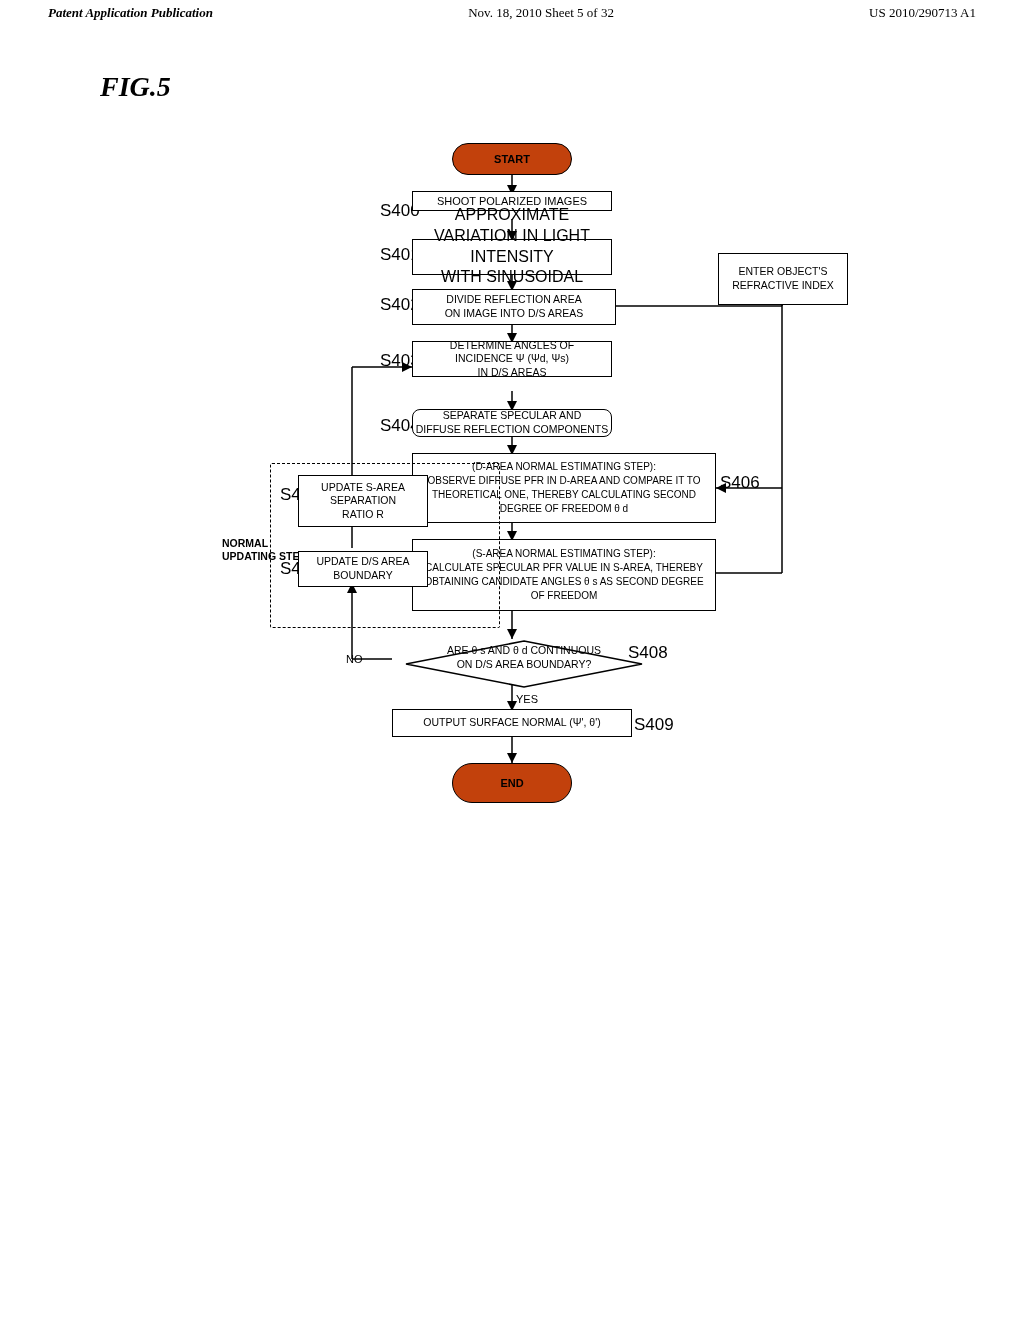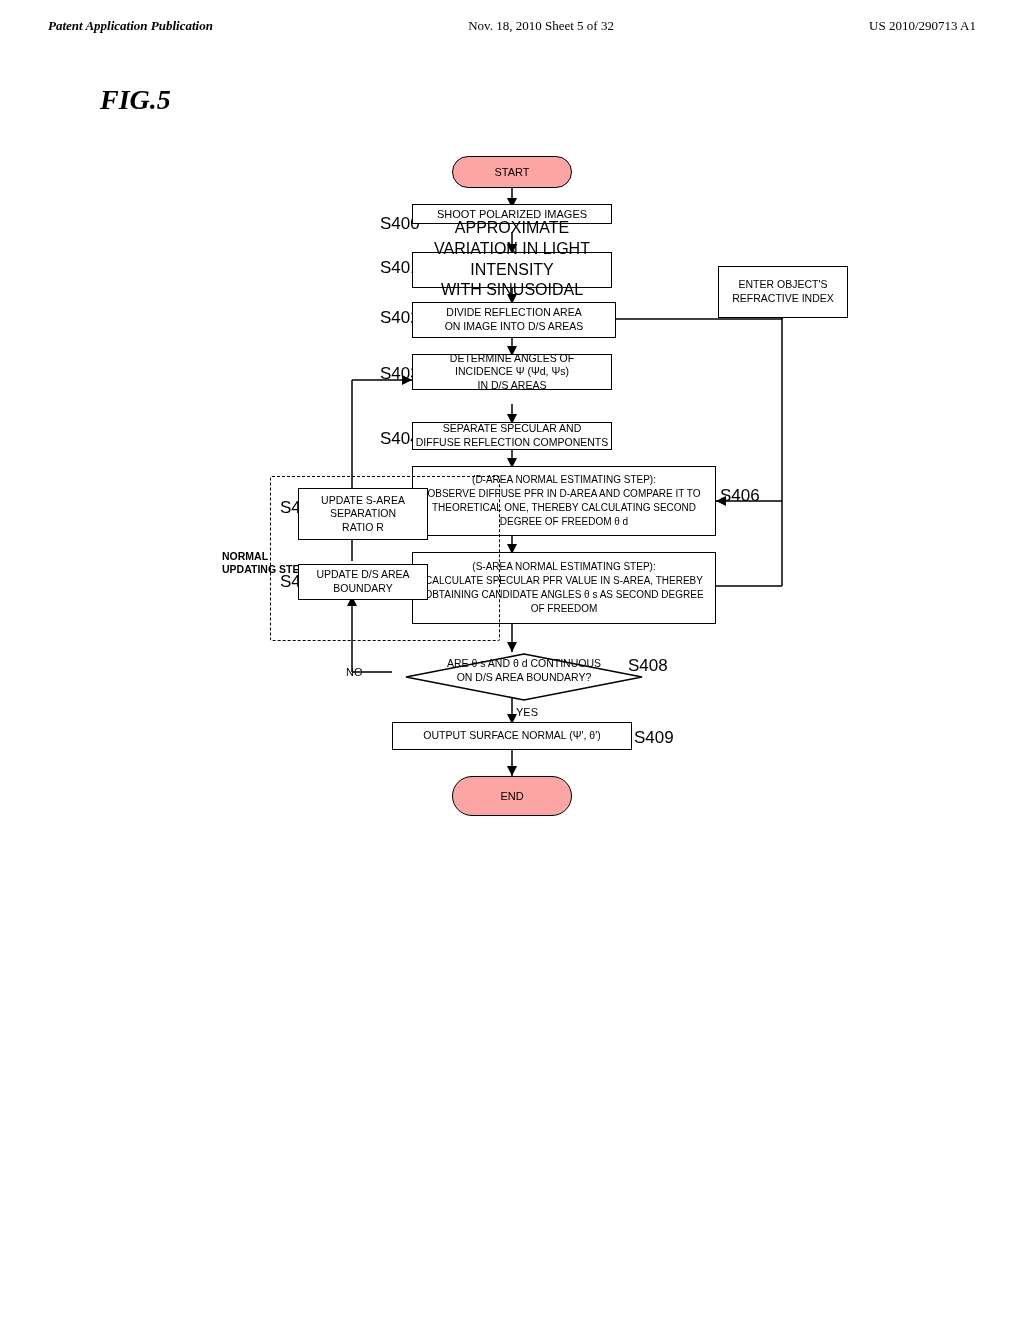--- a/index.html
+++ b/index.html
@@ -9,21 +9,21 @@
       width: 1024px;
       min-height: 1320px;
       position: relative;
       overflow-x: hidden;
     }
 
     .page-header {
       display: flex;
       justify-content: space-between;
       align-items: flex-start;
-      padding: 18px 48px 10px 48px;
+      padding: 5px 48px 10px 48px;
       font-size: 13px;
       color: #000;
     }
 
     .header-left { font-style: italic; font-weight: bold; font-size: 13px; }
     .header-center { font-size: 13px; }
     .header-right { font-size: 13px; }
 
     .page-content {
       padding: 10px 60px 40px 60px;
@@ -53,21 +53,22 @@
       text-align: center;
       font-size: 11px;
       font-family: Arial, sans-serif;
       font-weight: normal;
       line-height: 1.3;
     }
 
     .fc-rounded {
       border: 1.5px solid #000;
       border-radius: 20px;
-      background: #fca5a5;
+      background: #c2410c;
+      font-weight: bold;
     }
 
     .fc-rect {
       border: 1.5px solid #000;
       background: #fff;
     }
 
     .fc-label {
       position: absolute;
       font-size: 11px;
@@ -197,21 +198,21 @@
     </div>
 
     <div class="step-label" style="left:298px; top:228px;">S403</div>
     <div class="fc-node fc-rect" style="left:330px; top:218px; width:200px; height:36px; font-size:10.5px;">
       <span style="white-space:pre-line;">DETERMINE ANGLES OF
 INCIDENCE Ψ (Ψd, Ψs)
 IN D/S AREAS</span>
     </div>
 
     <div class="step-label" style="left:298px; top:293px;">S404</div>
-    <div class="fc-node fc-rect" style="left:330px; top:286px; width:200px; height:28px; font-size:10.5px;">
+    <div class="fc-node fc-rect" style="left:330px; top:286px; width:200px; height:28px; font-size:10.5px;border-radius:8px;">
       <span style="white-space:pre-line;">SEPARATE SPECULAR AND
 DIFFUSE REFLECTION COMPONENTS</span>
     </div>
 
     <div class="step-label" style="left:638px; top:350px;">S406</div>
     <div class="fc-node fc-rect" style="left:330px; top:330px; width:304px; height:70px; font-size:10px; line-height:1.4;">
       <span style="white-space:pre-line; padding: 4px;">(D-AREA NORMAL ESTIMATING STEP):
 OBSERVE DIFFUSE PFR IN D-AREA AND COMPARE IT TO
 THEORETICAL ONE, THEREBY CALCULATING SECOND
 DEGREE OF FREEDOM  θ d</span>

